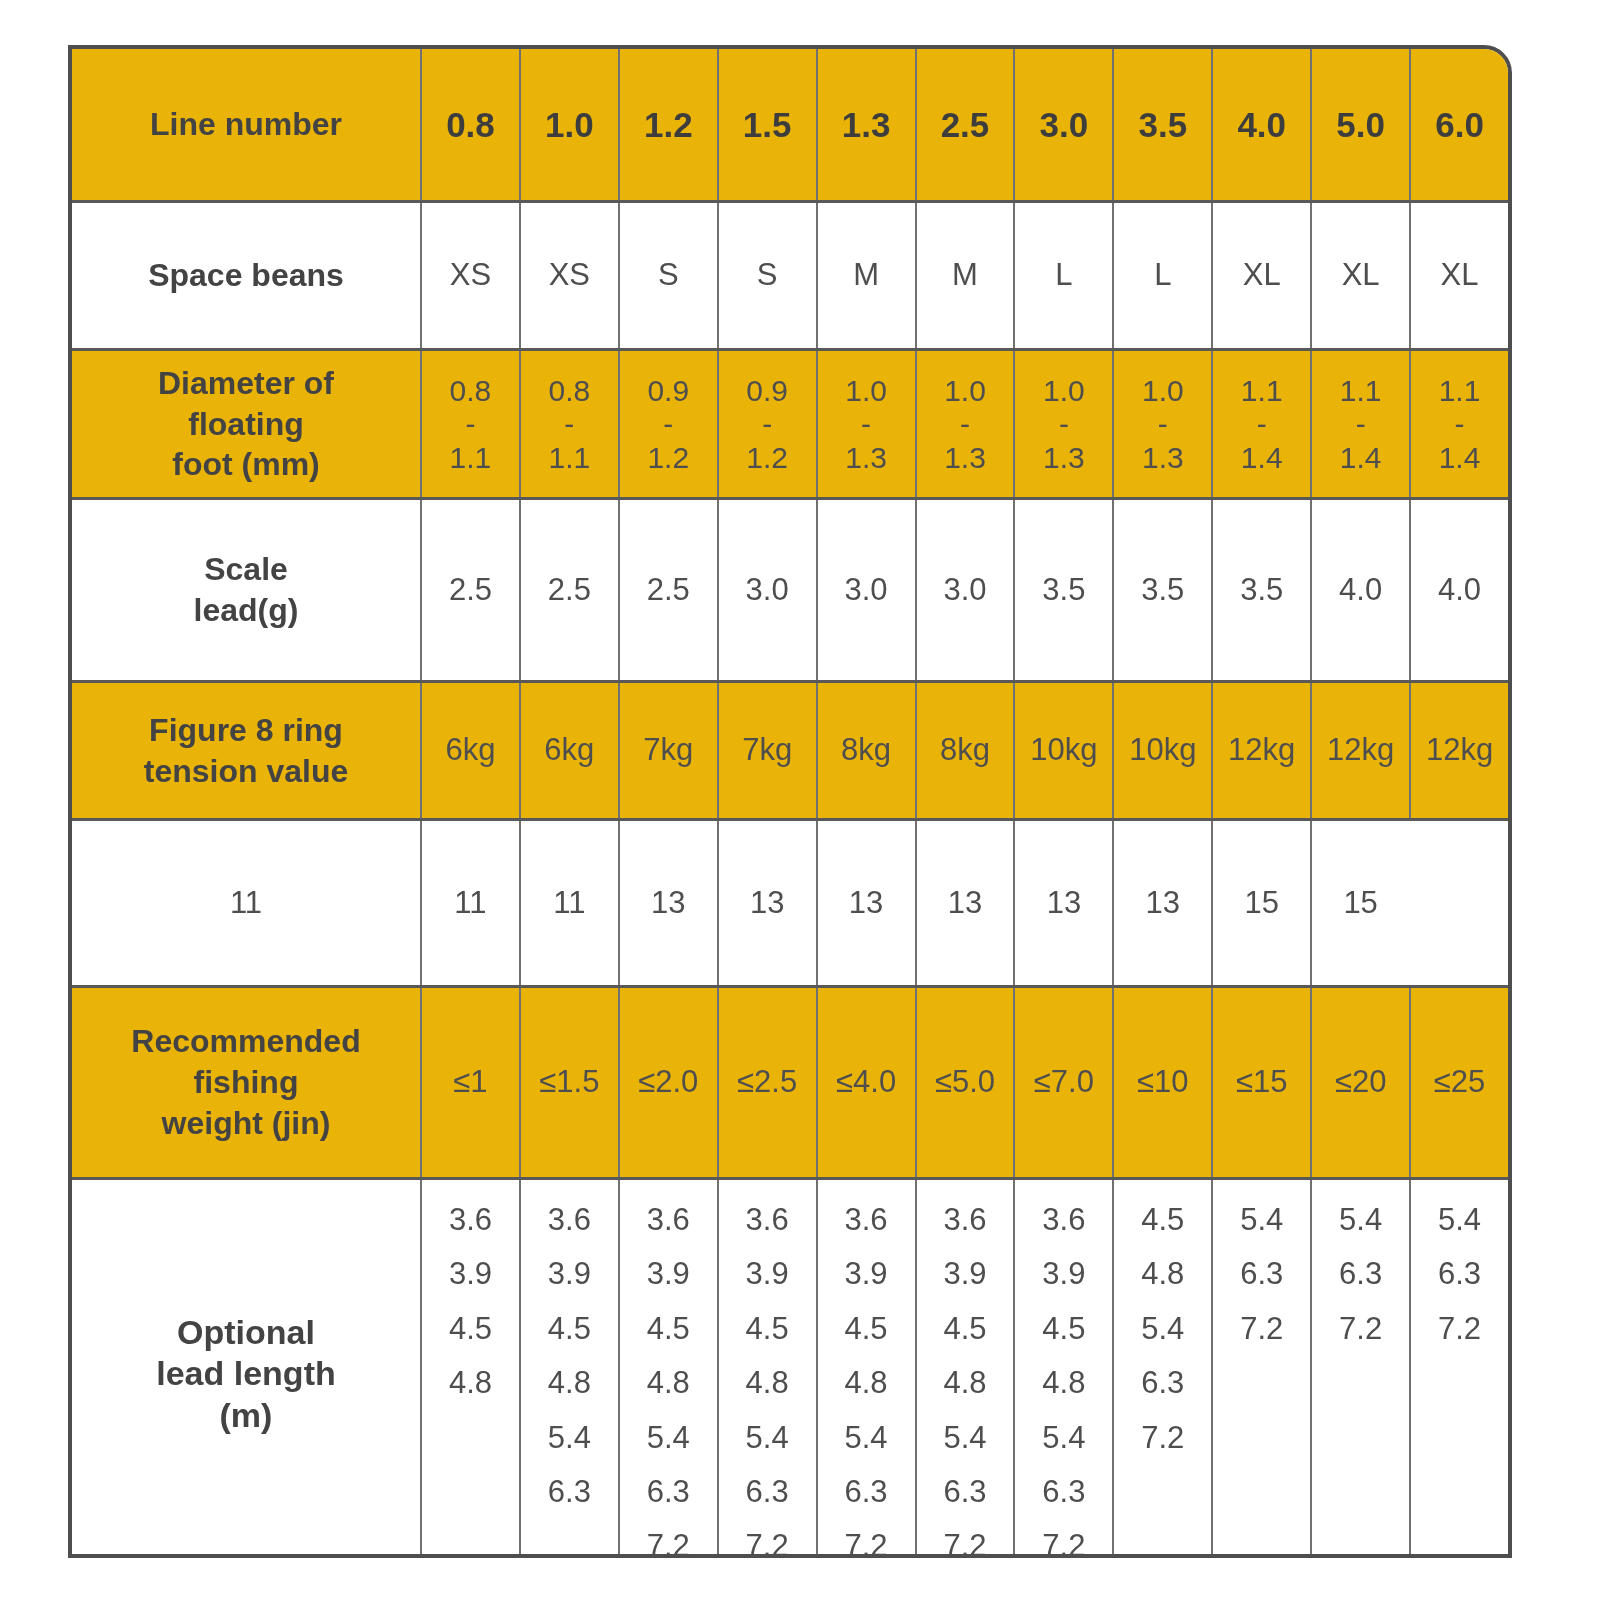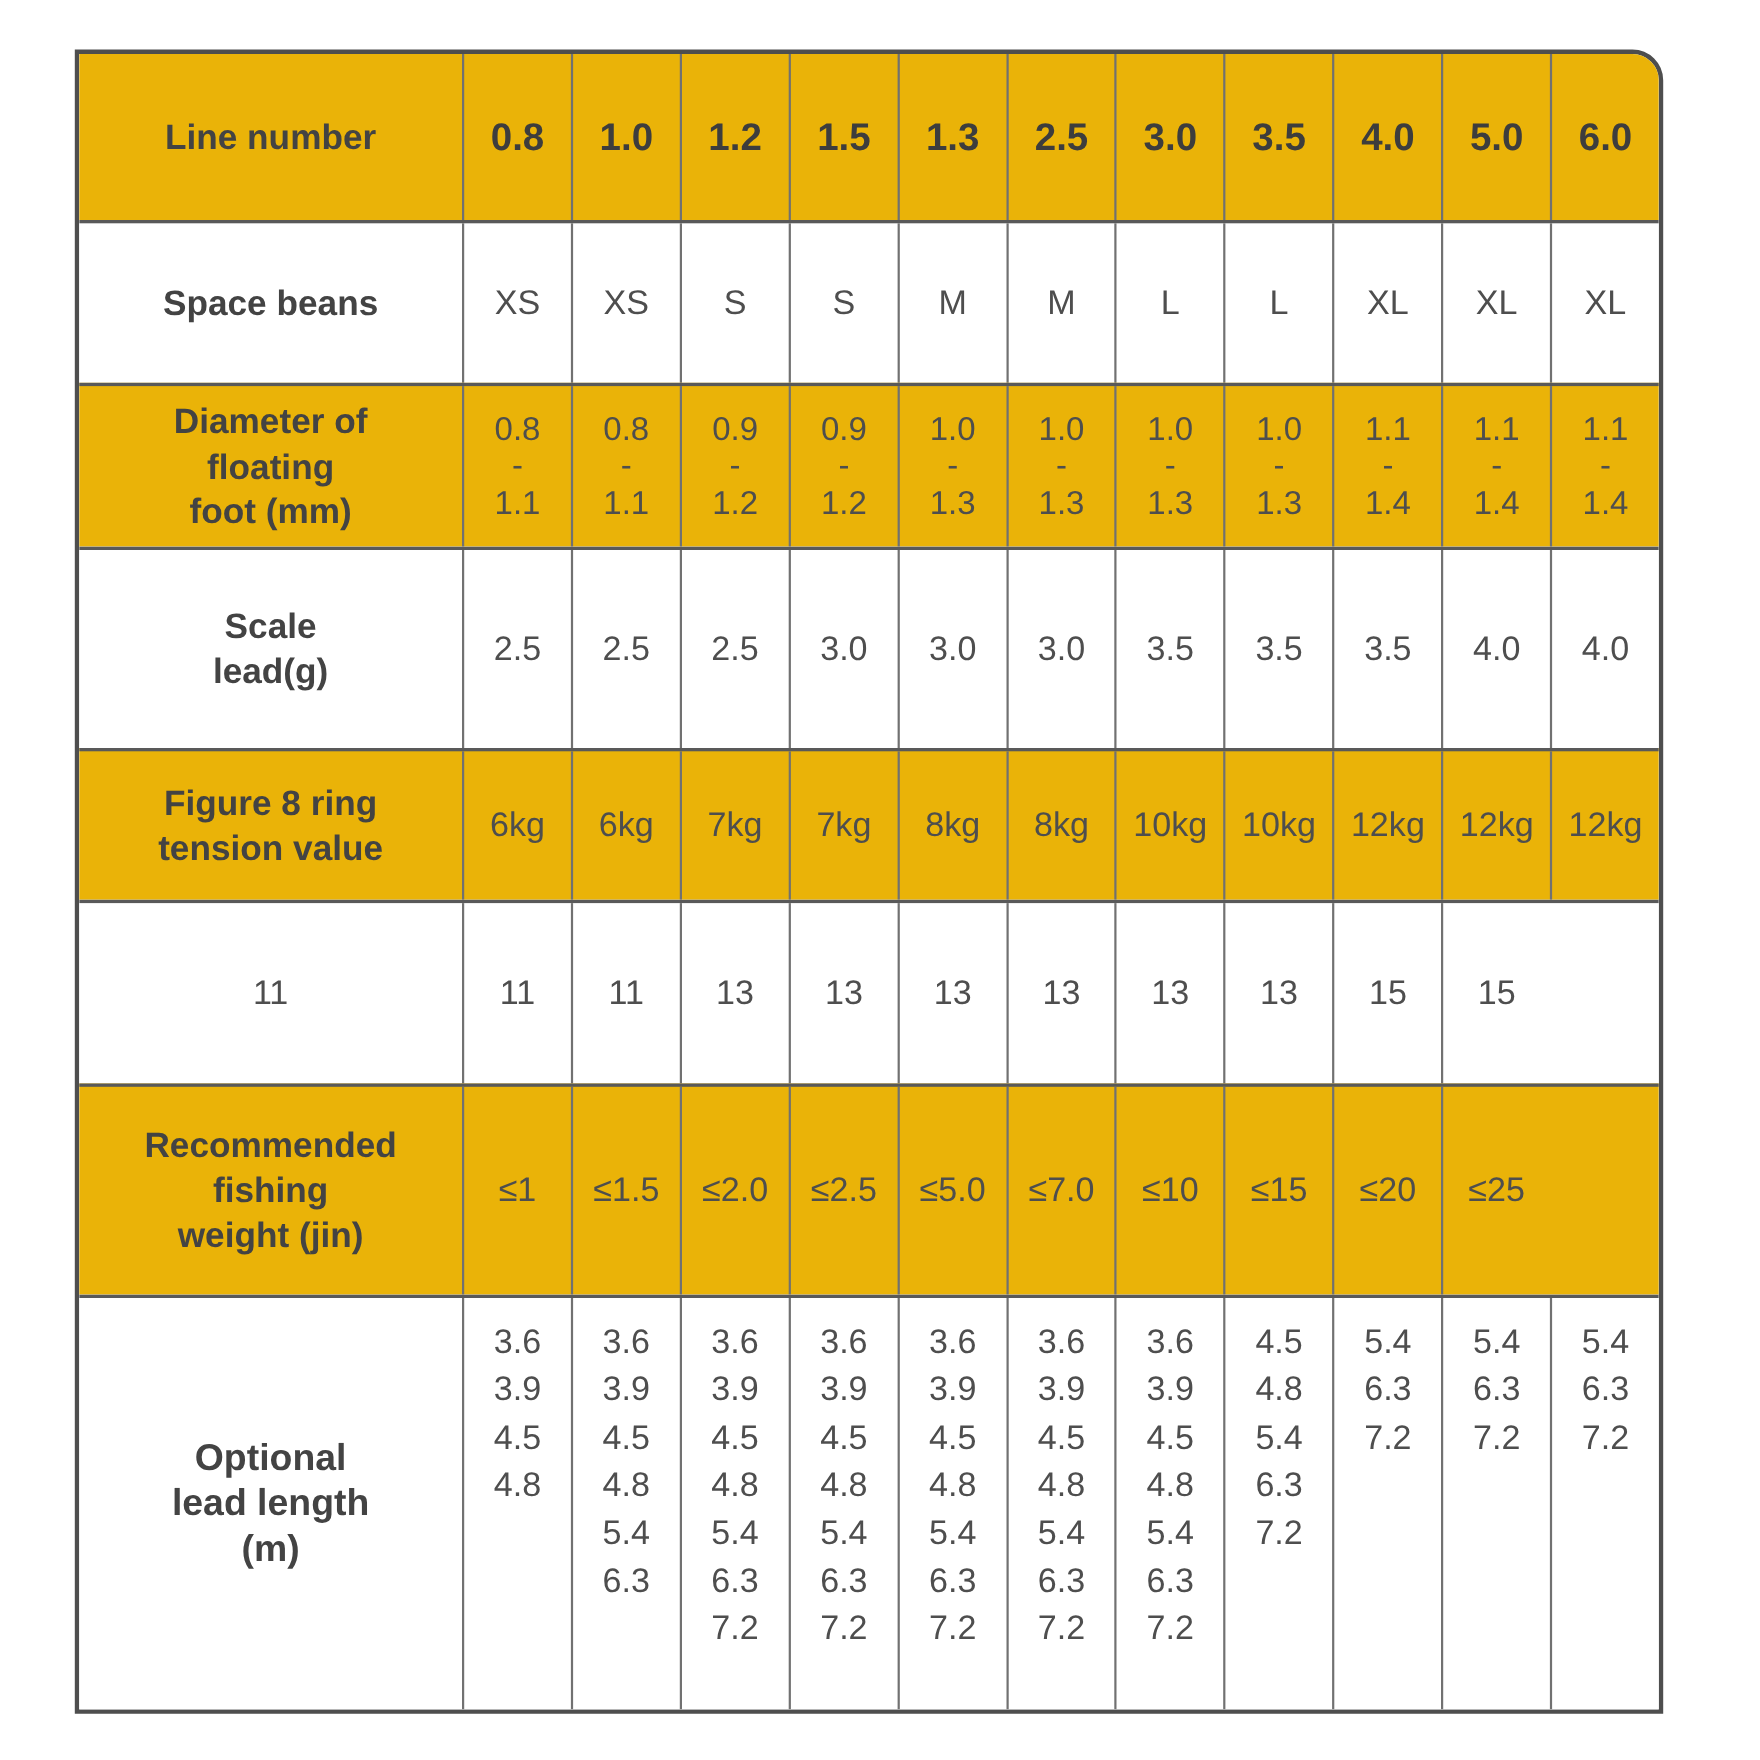--- a/index.html
+++ b/index.html
@@ -45,20 +45,21 @@
     padding:0 6px;
   }
   .label-cell.label-large{font-size:34px;line-height:1.22;}
   .row-header .value-cell{font-weight:bold;font-size:35px;color:#3d3d3d;}
   .row-stack-tight .value-cell{font-size:30px;line-height:1.12;}
   .row-stack-top .value-cell{
     justify-content:flex-start;
     padding-top:18px;
     font-size:31px;
     line-height:1.4;
+    gap:11px;
   }
   .cell div{white-space:nowrap;}
 </style>
 </head>
 <body>
 
 <div class="spec-table" id="spec-table">
     <div class="t-row row-header shaded">
       <div class="cell label-cell">
         <div>Line number</div>
@@ -322,20 +323,23 @@
       <div class="cell value-cell">
         <div>≤1.5</div>
       </div>
       <div class="cell value-cell">
         <div>≤2.0</div>
       </div>
       <div class="cell value-cell">
         <div>≤2.5</div>
       </div>
       <div class="cell value-cell">
+        <div>≤4.0</div>
+      </div>
+      <div class="cell value-cell">
         <div>≤5.0</div>
       </div>
       <div class="cell value-cell">
         <div>≤7.0</div>
       </div>
       <div class="cell value-cell">
         <div>≤10</div>
       </div>
       <div class="cell value-cell">
         <div>≤15</div>

